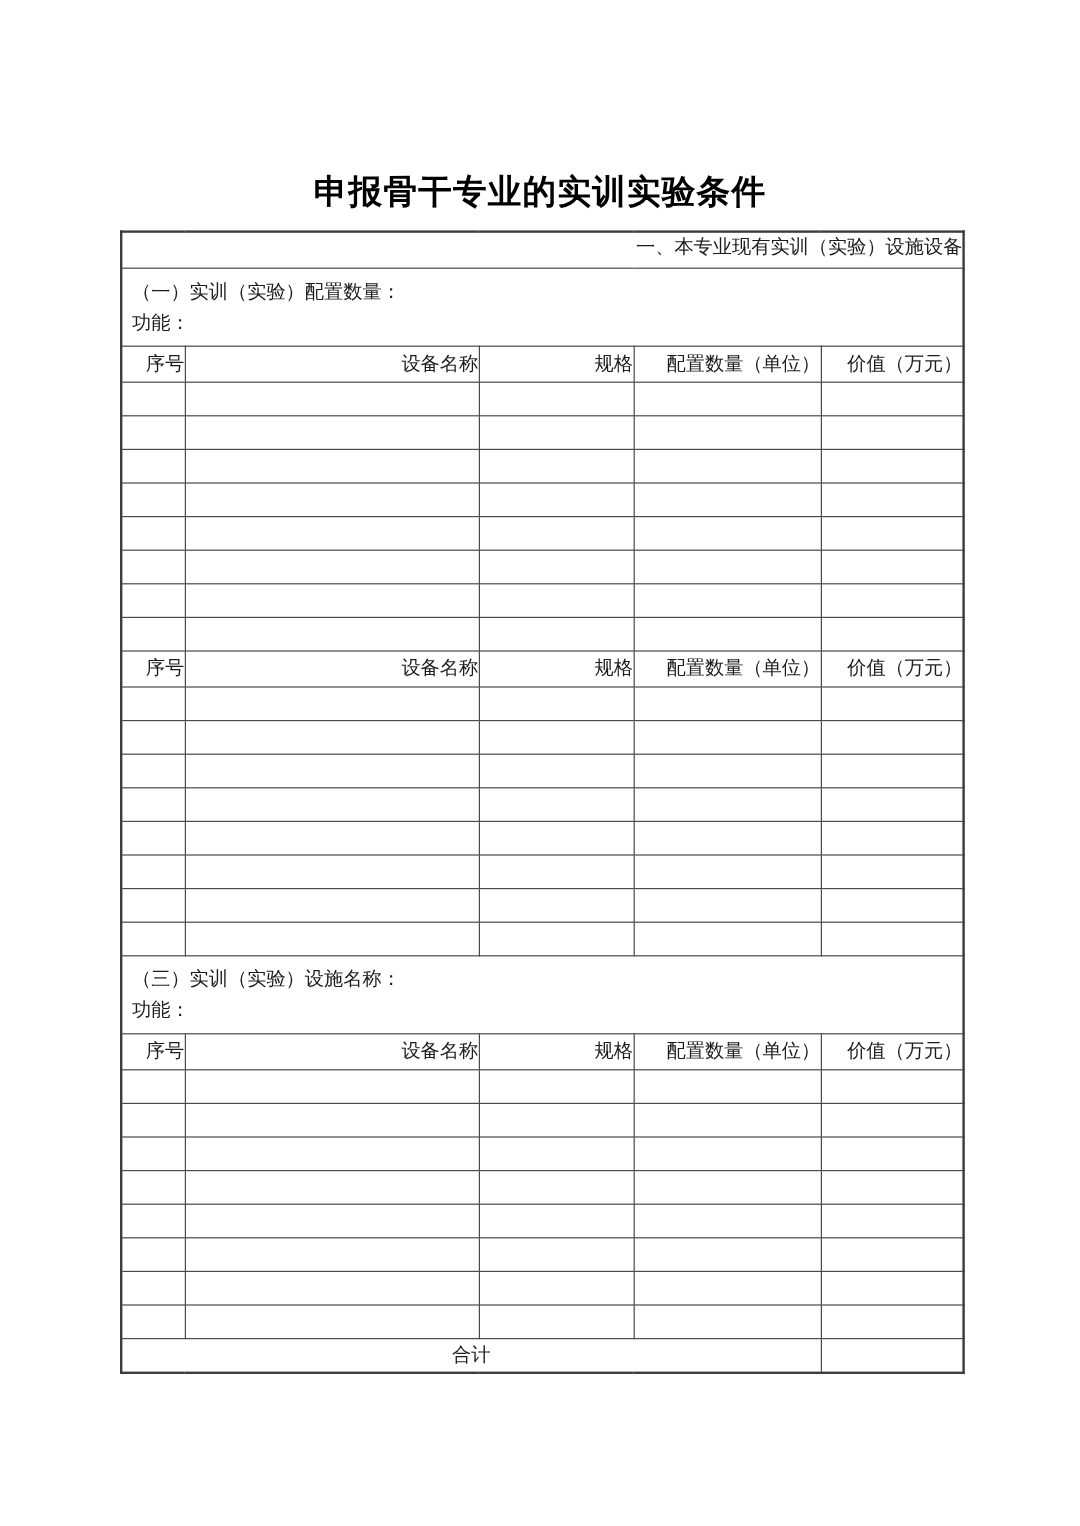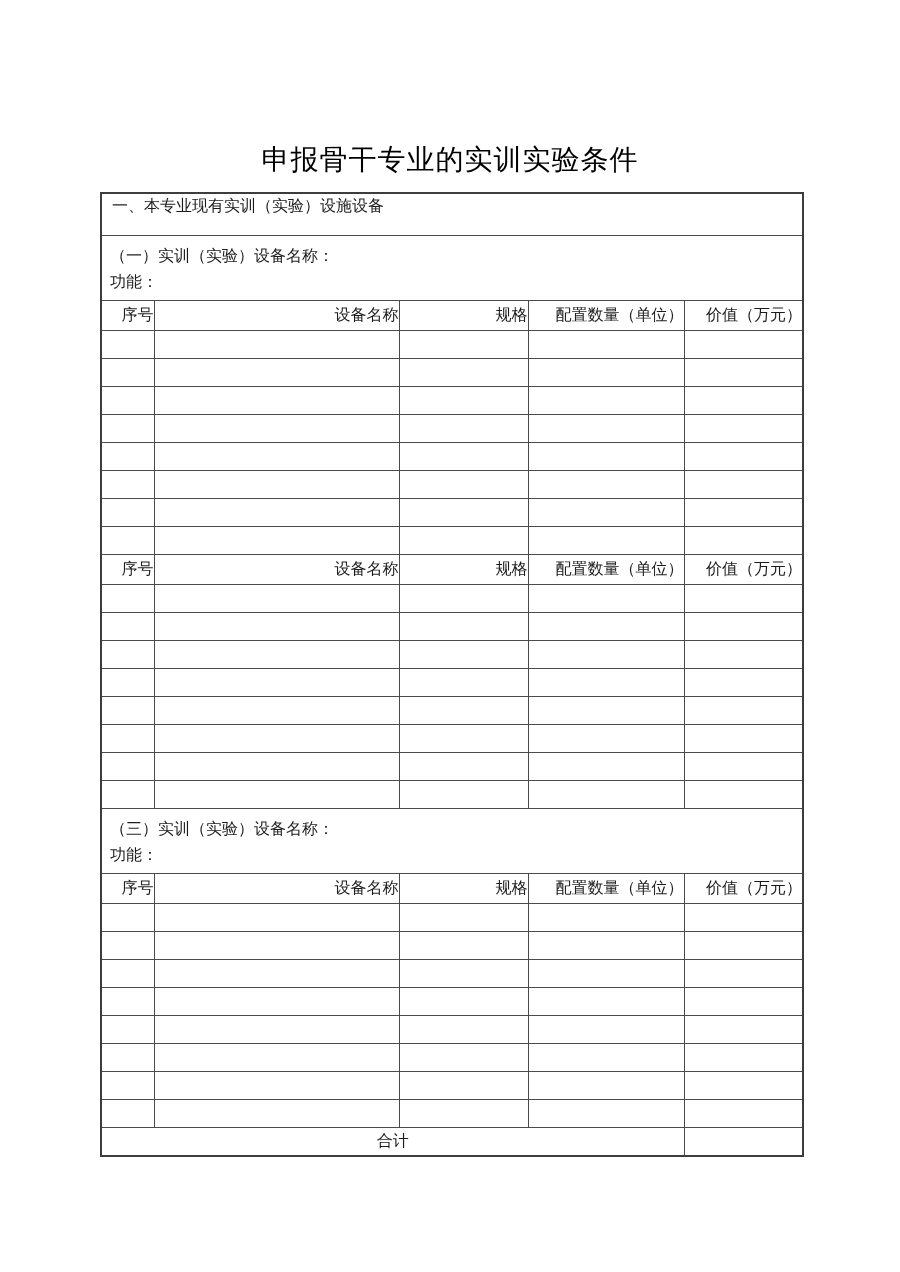--- a/index.html
+++ b/index.html
@@ -19,21 +19,21 @@
     inset: 0;
     background: #ffffff;
   }
   .doc-title {
     position: absolute;
     top: 141px;
     left: 0;
     width: 900px;
     text-align: center;
     font-family: "Liberation Sans", "DejaVu Sans", sans-serif;
-    font-weight: 400;
+    font-weight: 700;
     font-size: 28px;
     letter-spacing: 1px;
     color: #000000;
     margin: 0;
   }
   table.form-table {
     position: absolute;
     left: 100px;
     top: 192px;
     width: 702px;
@@ -46,22 +46,22 @@
     border: 1px solid #4a4a4a;
     padding: 0;
     font-weight: normal;
     overflow: hidden;
   }
   table.form-table {
     border: 2px solid #3d3d3d;
   }
   tr.heading-row td {
     height: 25px;
-    padding: 0 0 16px 10px;
-    text-align: left;
+    padding: 0 0 4px 10px;
+    text-align: right;
     vertical-align: middle;
   }
   tr.section-row td {
     height: 58px;
     padding: 4px 0 2px 8px;
     text-align: left;
     vertical-align: middle;
   }
   .section-line {
     line-height: 26px;
@@ -100,21 +100,21 @@
 
     <tbody>
       <tr class="heading-row">
         <td colspan="5">一、本专业现有实训（实验）设施设备</td>
       </tr>
     </tbody>
 
     <tbody>
       <tr class="section-row">
         <td colspan="5">
-          <div class="section-line">（一）实训（实验）设备名称：</div>
+          <div class="section-line">（一）实训（实验）配置数量：</div>
           <div class="section-line">功能：</div>
         </td>
       </tr>
       <tr class="header-row">
         <td>序号</td>
         <td>设备名称</td>
         <td>规格</td>
         <td>配置数量（单位）</td>
         <td>价值（万元）</td>
       </tr>
@@ -238,21 +238,21 @@
           <td></td>
           <td></td>
           <td></td>
           <td></td>
         </tr>
       </tbody>
 
     <tbody>
       <tr class="section-row">
         <td colspan="5">
-          <div class="section-line">（三）实训（实验）设备名称：</div>
+          <div class="section-line">（三）实训（实验）设施名称：</div>
           <div class="section-line">功能：</div>
         </td>
       </tr>
       <tr class="header-row">
         <td>序号</td>
         <td>设备名称</td>
         <td>规格</td>
         <td>配置数量（单位）</td>
         <td>价值（万元）</td>
       </tr>

